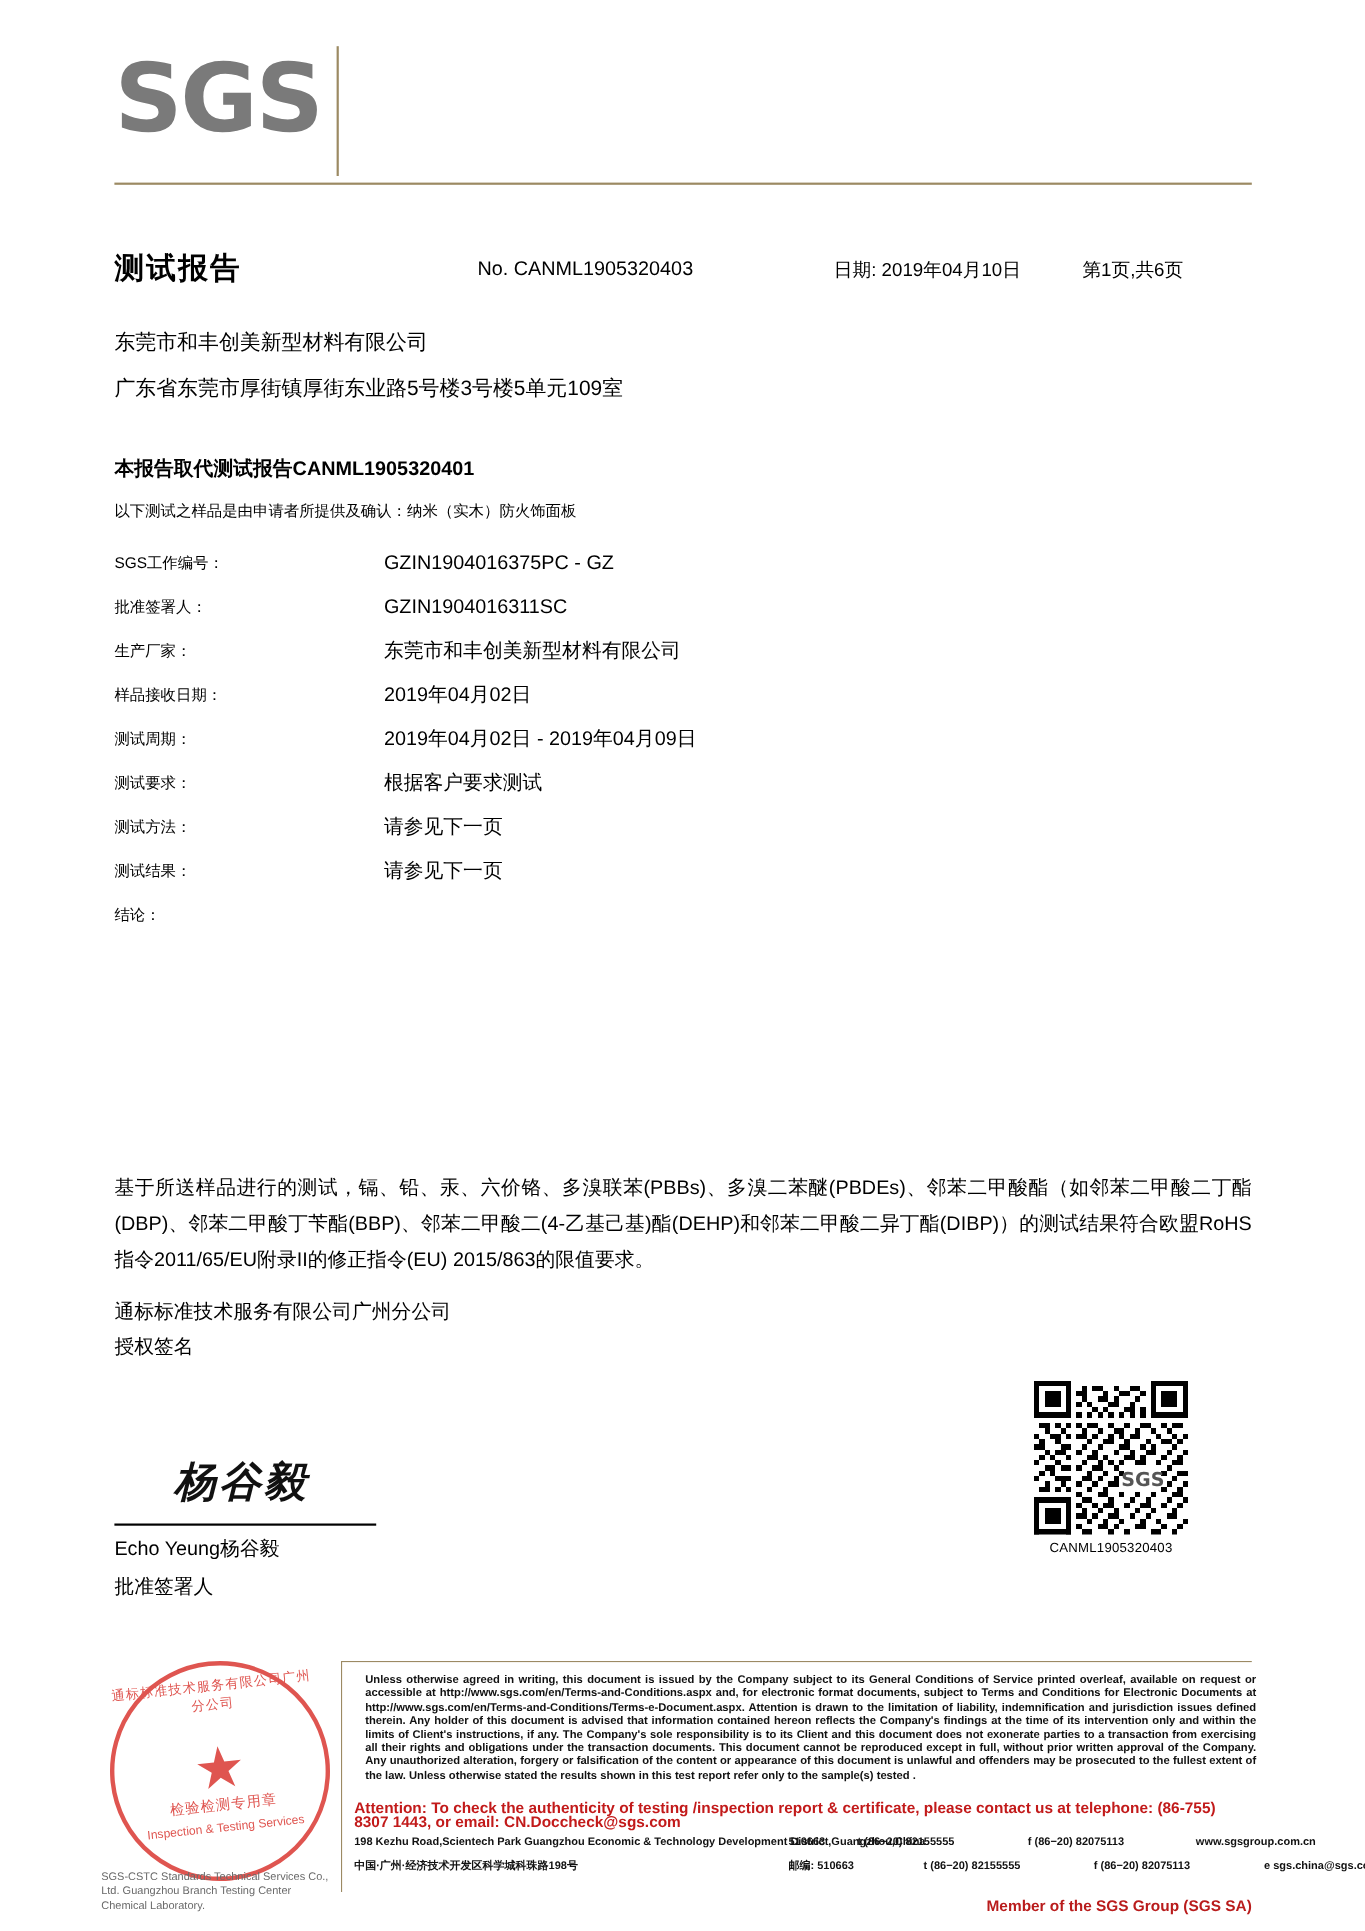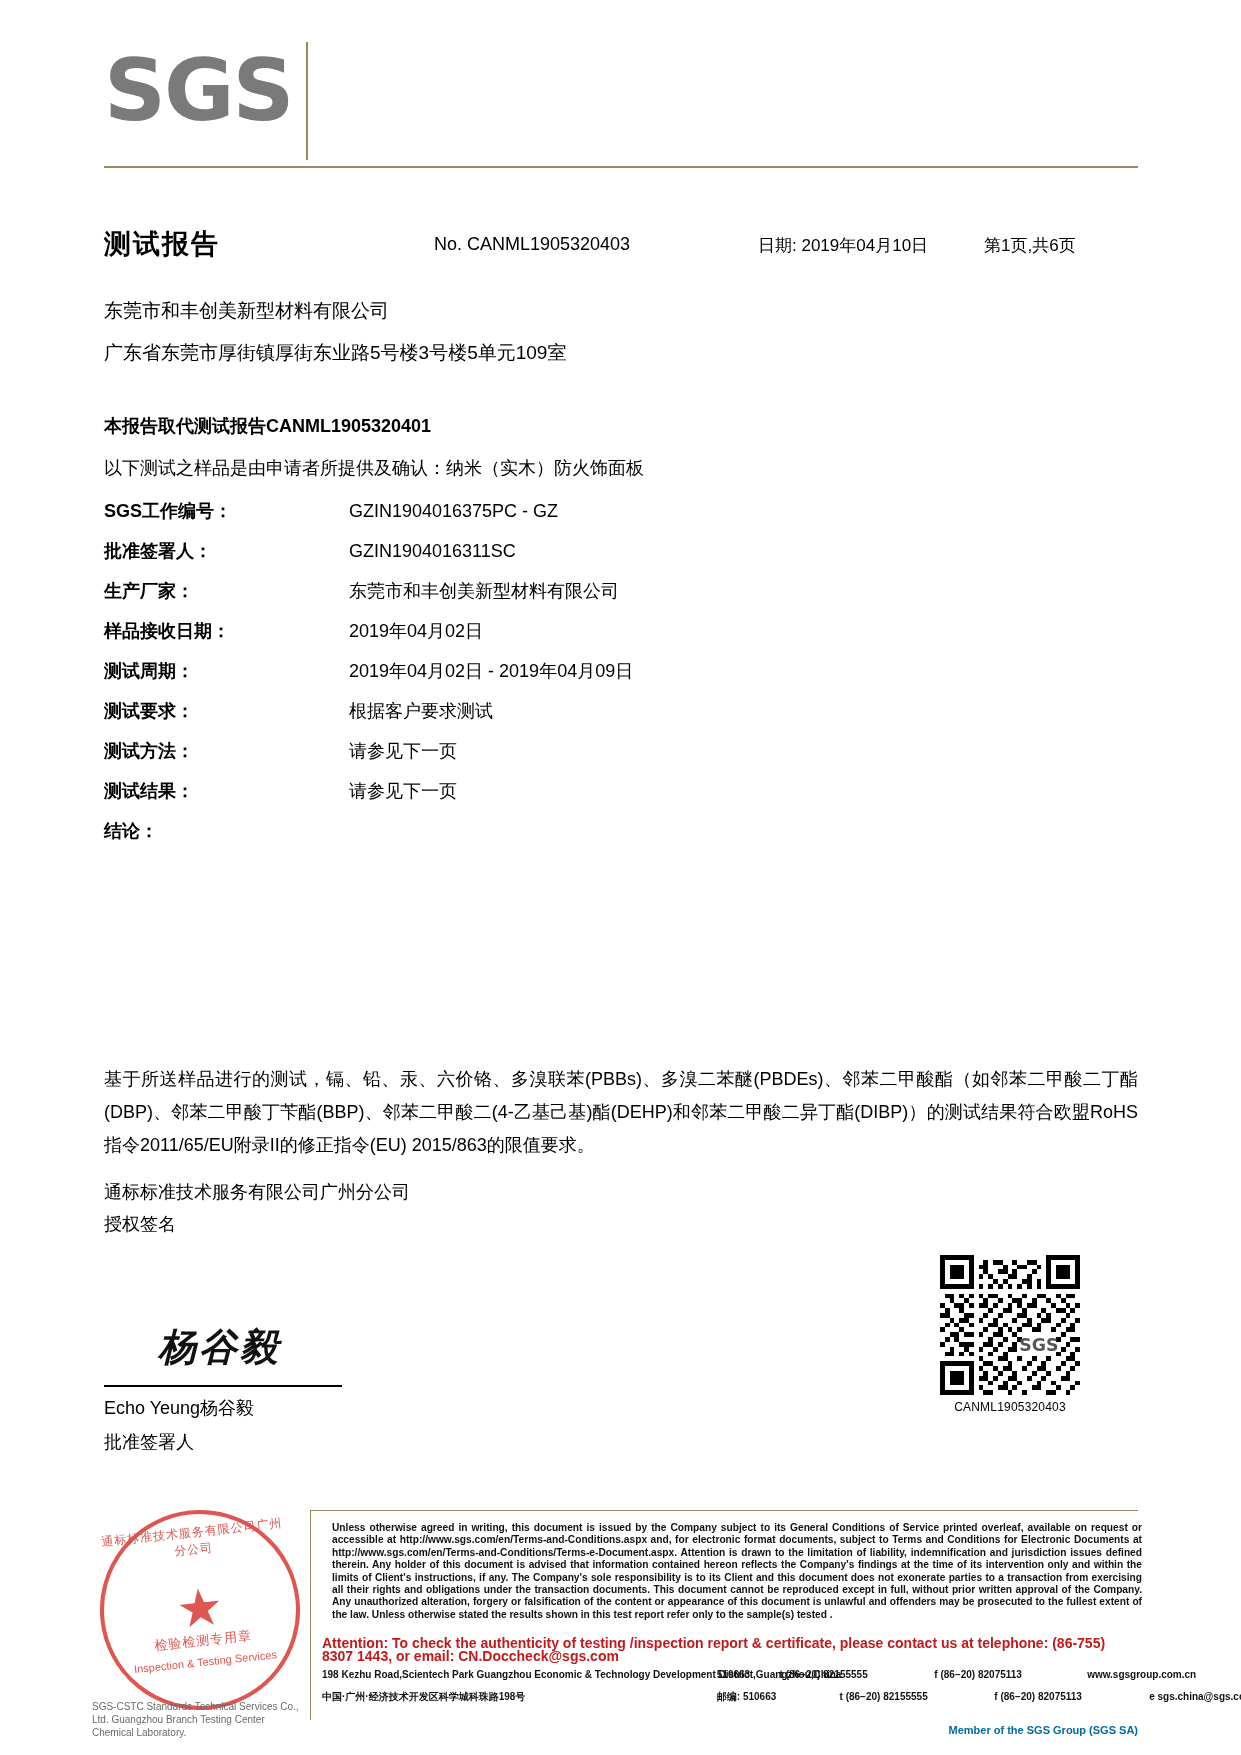--- a/index.html
+++ b/index.html
@@ -108,41 +108,40 @@
     position: absolute;
     left: 104px;
     top: 414px;
     font-size: 18px;
     font-weight: bold;
   }
   .sample-line {
     position: absolute;
     left: 104px;
     top: 456px;
-    font-size: 18px;
+    font-size: 14px;
   }
 
   
   .info {
     position: absolute;
     left: 104px;
     top: 498px;
     width: 1034px;
   }
   .info-row {
     display: flex;
     align-items: flex-start;
     margin-bottom: 14px;
   }
   .info-label {
     width: 245px;
     flex: 0 0 245px;
-    font-size: 18px;
+    font-size: 14px;
     line-height: 26px;
-    font-weight: bold;
   }
   .info-value {
     flex: 1;
     font-size: 18px;
     line-height: 26px;
   }
   .info-row.conclusion { margin-top: 14px; flex-direction: column; }
   .info-row.conclusion .info-value {
     line-height: 33px;
     text-align: justify;
@@ -336,23 +335,23 @@
   .footer-addr-line .w4 { display:inline-block; width: 150px; }
   .footer-addr-line2 .w1 { display:inline-block; width: 392px; }
   .footer-addr-line2 .w2 { display:inline-block; width: 120px; }
   .footer-addr-line2 .w3 { display:inline-block; width: 152px; }
   .footer-member {
     position: absolute;
     left: 0;
     top: 1724px;
     width: 1138px;
     text-align: right;
-    font-size: 11px;
-    font-weight: bold;
-    color: #0369a1;
+    font-size: 14px;
+    font-weight: bold;
+    color: #b91c1c;
   }
 </style>
 </head>
 <body>
 
 <div class="page">
 
   <div class="logo-block">
     <div class="logo-text">SGS</div>
     <div class="logo-rule-v"></div>

